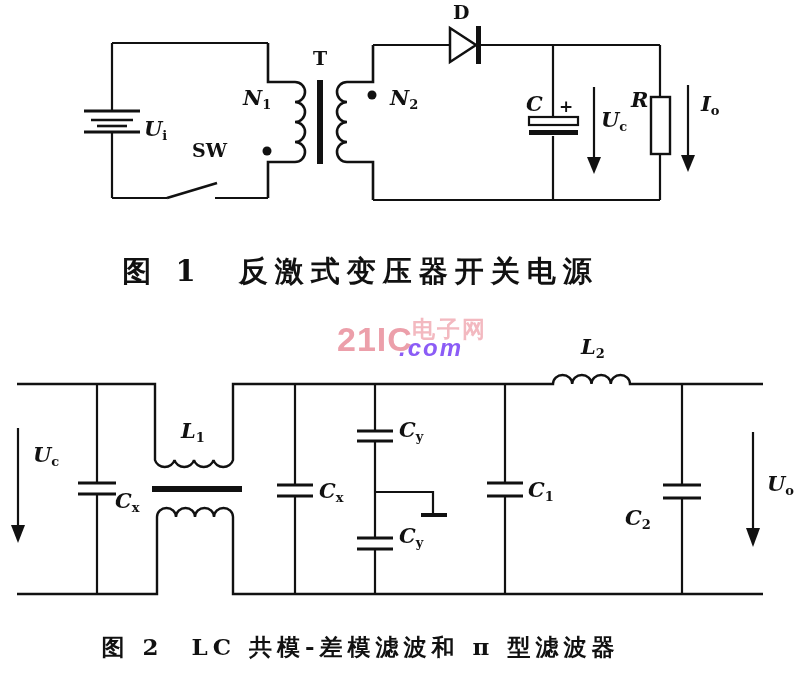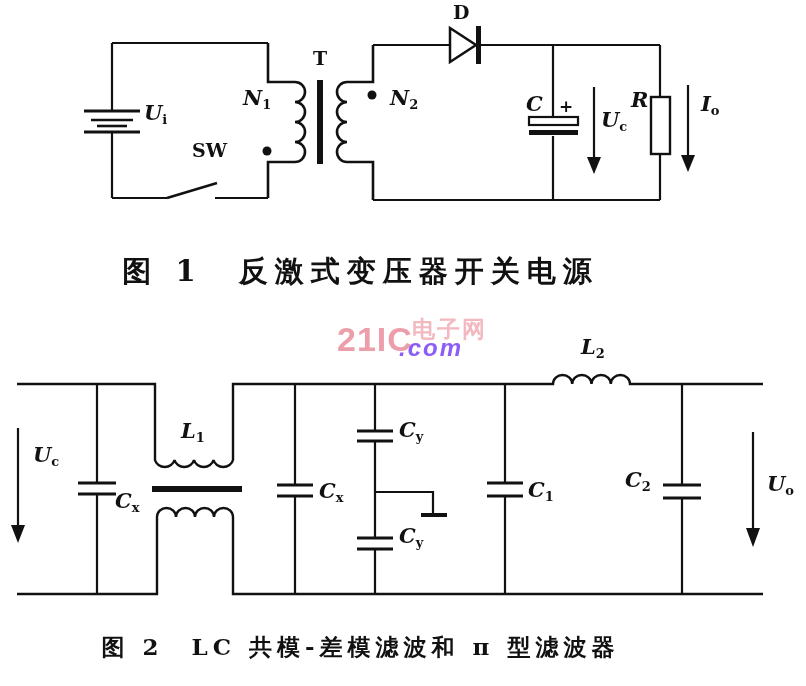--- a/index.html
+++ b/index.html
@@ -135,41 +135,41 @@
         <polygon points="11,525 25,525 18,543" fill="#111" stroke="none"></polygon>
       </g>
 
       <g>
         <path d="M753,432 V530"></path>
         <polygon points="746,528 760,528 753,547" fill="#111" stroke="none"></polygon>
       </g>
     </g>
   </svg>
 
-  <span class="lbl" style="left:144px;top:102px"><span>U</span><sub>i</sub></span>
+  <span class="lbl" style="left:144px;top:118px"><span>U</span><sub>i</sub></span>
   <span class="lbl upright" style="left:192px;top:141px"><span>SW</span></span>
   <span class="lbl" style="left:243px;top:87px"><span>N</span><sub>1</sub></span>
   <span class="lbl upright" style="left:313px;top:49px"><span>T</span></span>
   <span class="lbl" style="left:390px;top:87px"><span>N</span><sub>2</sub></span>
   <span class="lbl upright" style="left:453px;top:3px"><span>D</span></span>
   <span class="lbl" style="left:526px;top:93px"><span>C</span></span>
   <span class="lbl plus" style="left:559px;top:98px"><span>+</span></span>
   <span class="lbl" style="left:601px;top:109px"><span>U</span><sub>c</sub></span>
   <span class="lbl" style="left:631px;top:89px"><span>R</span></span>
   <span class="lbl" style="left:701px;top:93px"><span>I</span><sub>o</sub></span>
 
   <span class="lbl" style="left:33px;top:444px"><span>U</span><sub>c</sub></span>
   <span class="lbl" style="left:115px;top:490px"><span>C</span><sub>x</sub></span>
   <span class="lbl" style="left:181px;top:420px"><span>L</span><sub>1</sub></span>
   <span class="lbl" style="left:319px;top:480px"><span>C</span><sub>x</sub></span>
   <span class="lbl" style="left:399px;top:419px"><span>C</span><sub>y</sub></span>
   <span class="lbl" style="left:399px;top:525px"><span>C</span><sub>y</sub></span>
   <span class="lbl" style="left:528px;top:479px"><span>C</span><sub>1</sub></span>
   <span class="lbl" style="left:581px;top:336px"><span>L</span><sub>2</sub></span>
-  <span class="lbl" style="left:625px;top:469px"><span>C</span><sub>2</sub></span>
+  <span class="lbl" style="left:625px;top:507px"><span>C</span><sub>2</sub></span>
   <span class="lbl" style="left:767px;top:473px"><span>U</span><sub>o</sub></span>
 
   <div id="caption1" class="caption">图 1　反激式变压器开关电源</div>
   <div id="caption2" class="caption">图 2　LC 共模-差模滤波和 π 型滤波器</div>
 
   <span id="wm-brand" class="wm">21IC</span>
   <span id="wm-site" class="wm">电子网</span>
   <span id="wm-suffix" class="wm">.com</span>
 
 </div>

